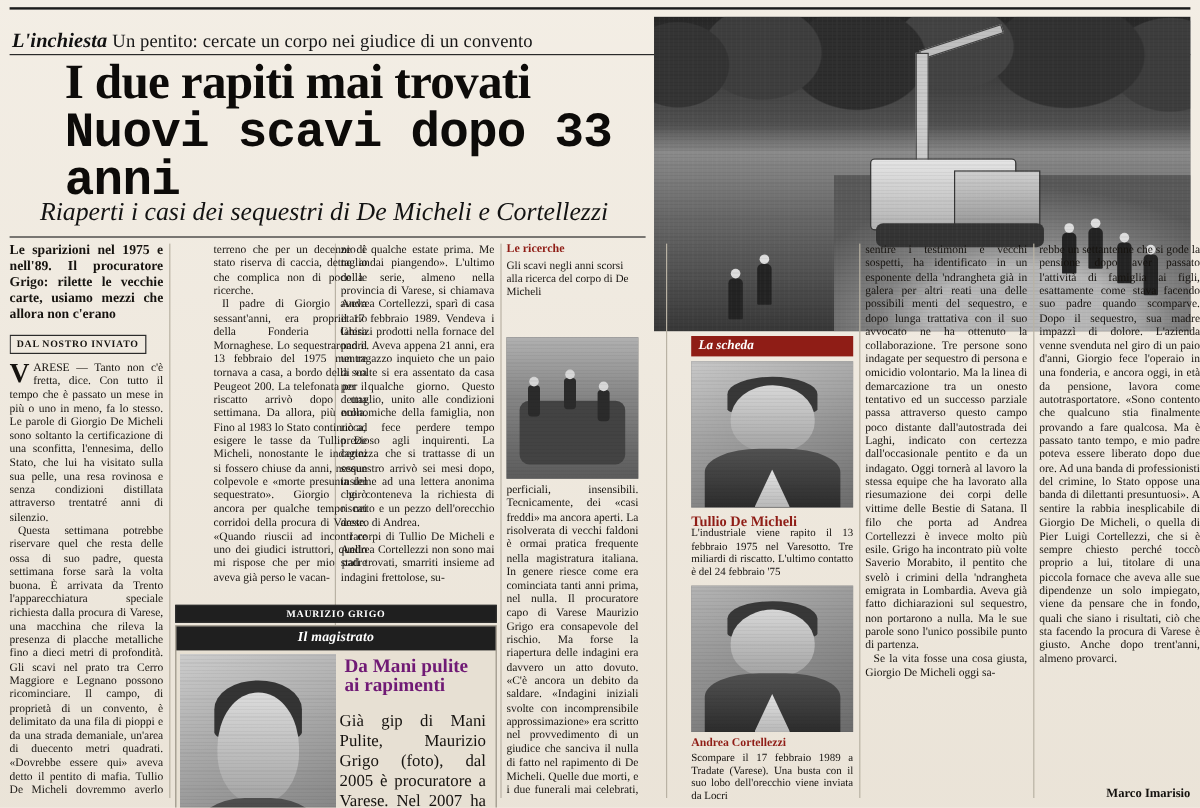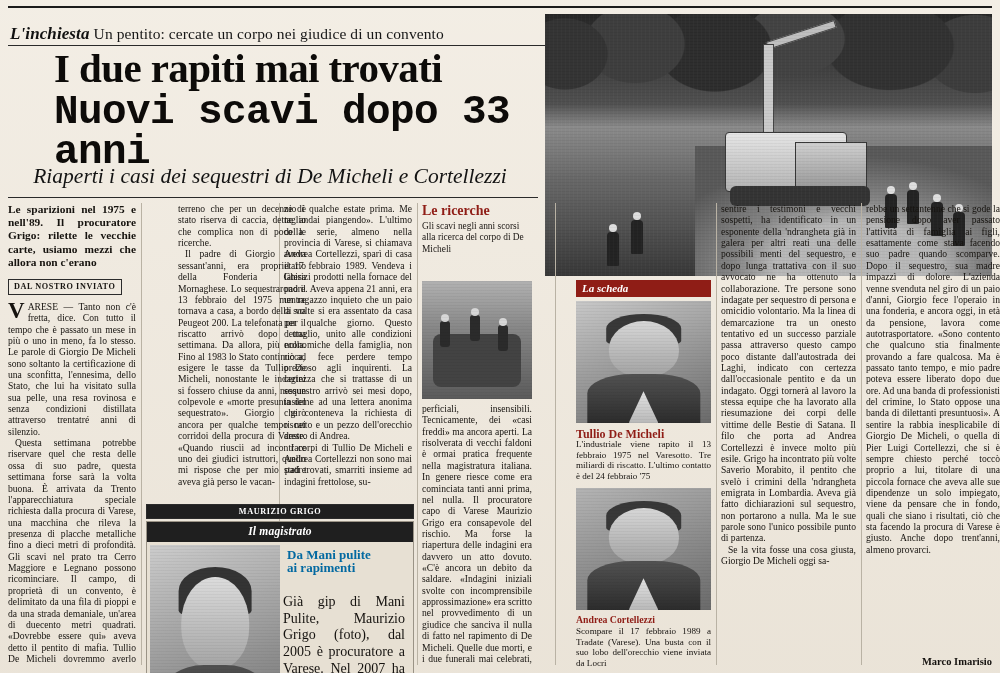--- a/index.html
+++ b/index.html
@@ -118,21 +118,21 @@
   }
   .dropcap-para{margin-top:2px;}
   .dropcap-para::first-letter{
     float:left;font-size:23px;line-height:20px;font-weight:bold;padding-right:3px;
   }
   
   .box-ricerche{
     position:absolute;left:414px;top:0;width:110px;
   }
   .box-ricerche .t{
-    font-weight:bold;font-size:14px;color:#8f1d16;line-height:1.08;margin-bottom:3px;
+    font-weight:bold;font-size:10px;color:#8f1d16;line-height:1.08;margin-bottom:3px;
   }
   .box-ricerche .b{font-size:9.4px;line-height:1.2;color:#1a1613;}
   .ric-photo{
     position:absolute;left:414px;top:78px;width:110px;height:118px;
     overflow:hidden;background:#7a776f;filter:grayscale(100%);
   }
   
   .mag-box{
     position:absolute;left:138px;top:318px;width:266px;height:345px;
     border:1px solid #9a9386;background:#e7e0d3;
@@ -143,21 +143,21 @@
   .mag-head span{
     position:absolute;left:50%;top:3px;transform:translateX(-50%);
     color:#fff;font-style:italic;font-size:11.5px;font-weight:bold;letter-spacing:.2px;
   }
   .mag-photo{
     position:absolute;left:3px;top:23px;width:130px;height:200px;overflow:hidden;
     background:#8c877c;filter:grayscale(100%) contrast(105%);
   }
   .mag-title{
     position:absolute;left:140px;top:26px;width:122px;
-    color:#0369a1;font-weight:bold;font-size:13px;line-height:1.03;
+    color:#701a75;font-weight:bold;font-size:16px;line-height:1.03;
   }
   .mag-text{
     position:absolute;left:136px;top:72px;width:122px;
     font-size:14px;line-height:1.19;text-align:justify;
   }
   .mag-text2{
     position:absolute;left:3px;top:228px;width:259px;
     font-size:9.5px;line-height:1.19;text-align:justify;
   }
   

